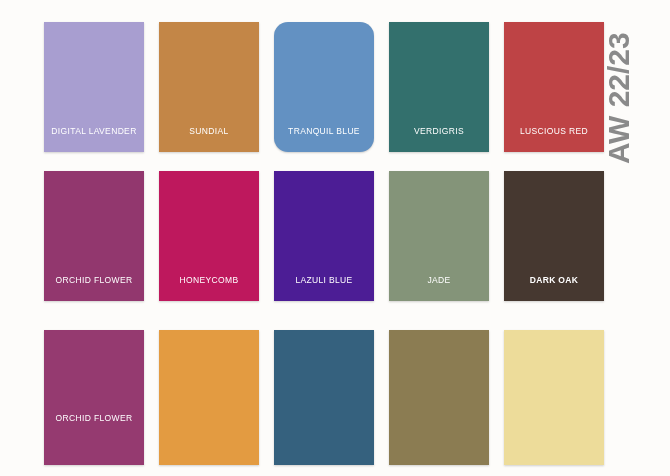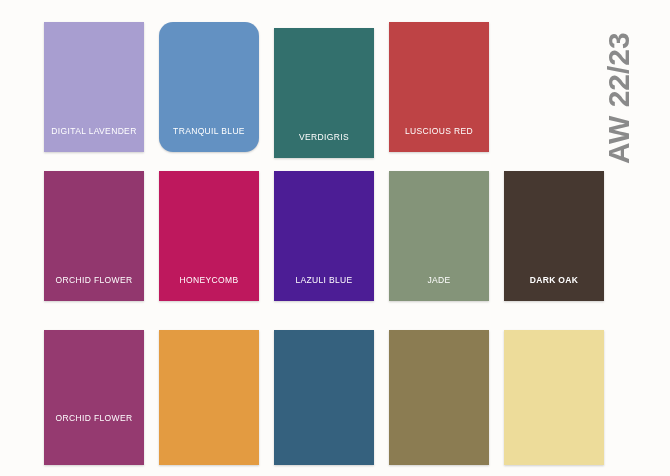--- a/index.html
+++ b/index.html
@@ -115,24 +115,27 @@
   <div class="season-label left" id="season-ss2023" style="color: rgb(138, 138, 138);">SS 2023</div>
 
   <div class="season-label left" id="season-ss2022" style="color: rgb(138, 138, 138);">SS 2022</div>
 
   <div class="season-label right" id="season-aw2223" style="color: rgb(138, 138, 138);">AW 22/23</div>
 
   <div class="swatch-row" id="row-ss2023">
     <div class="swatch" style="background-color: rgb(168, 158, 208);">
       <span class="swatch-name" style="color: rgb(255, 255, 255);">DIGITAL LAVENDER</span>
     </div>
+    <div class="swatch" style="background-color: rgb(195, 134, 71);">
+      <span class="swatch-name" style="color: rgb(255, 255, 255);">SUNDIAL</span>
+    </div>
     <div class="swatch" style="background-color: rgb(99, 145, 194); border-radius: 14px;">
       <span class="swatch-name" style="color: rgb(255, 255, 255);">TRANQUIL BLUE</span>
     </div>
-    <div class="swatch" style="background-color: rgb(51, 112, 109); margin-top: 6px;">
+    <div class="swatch" style="background-color: rgb(51, 112, 109);">
       <span class="swatch-name" style="color: rgb(255, 255, 255);">VERDIGRIS</span>
     </div>
     <div class="swatch" style="background-color: rgb(190, 67, 69);">
       <span class="swatch-name" style="color: rgb(255, 255, 255);">LUSCIOUS RED</span>
     </div>
   </div>
 
   <div class="swatch-row" id="row-aw2223">
     <div class="swatch" style="background-color: rgb(146, 55, 110);">
       <span class="swatch-name" style="color: rgb(255, 255, 255);">ORCHID FLOWER</span>

